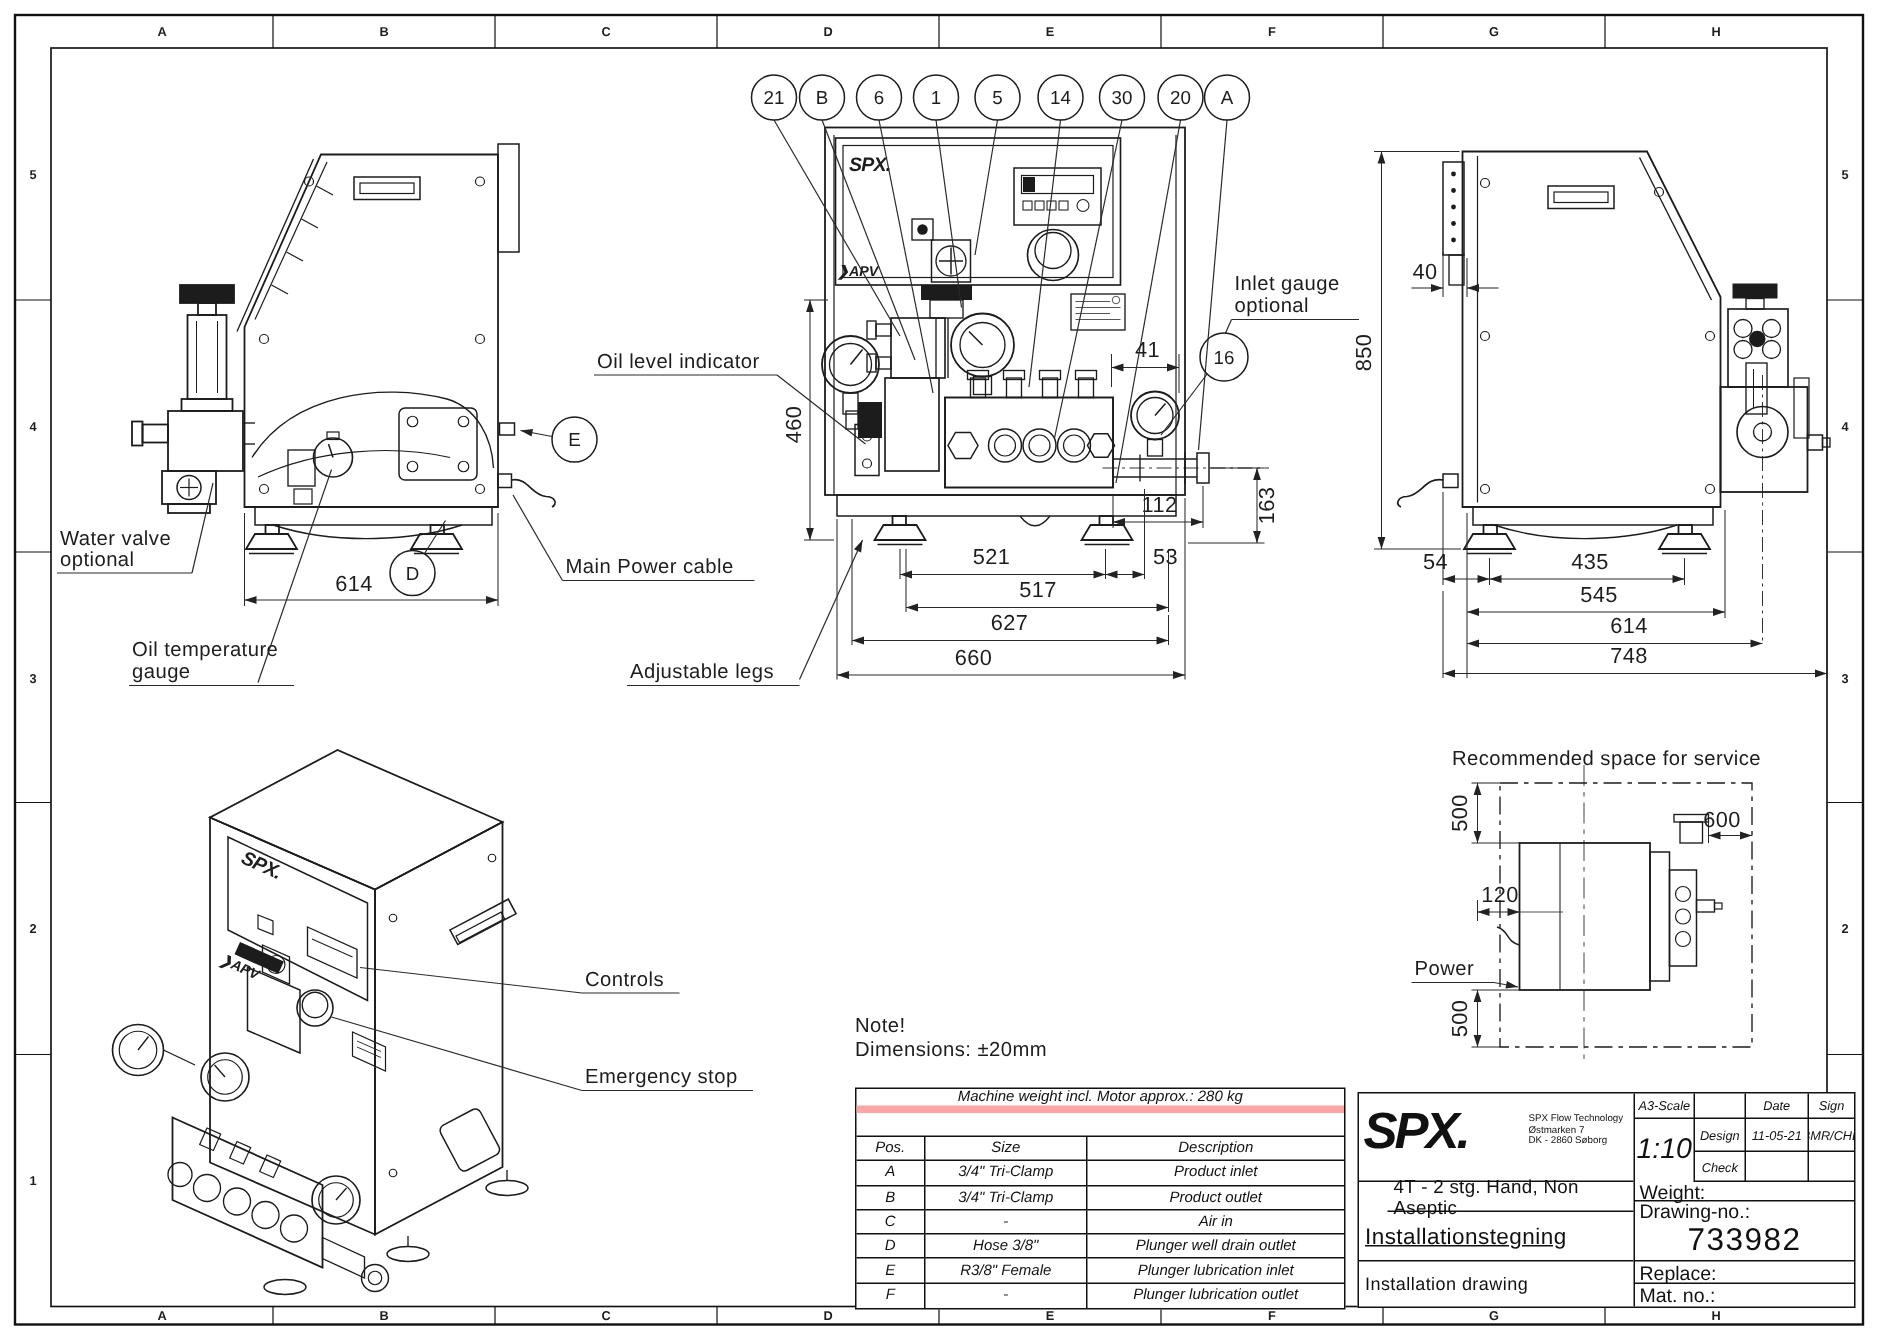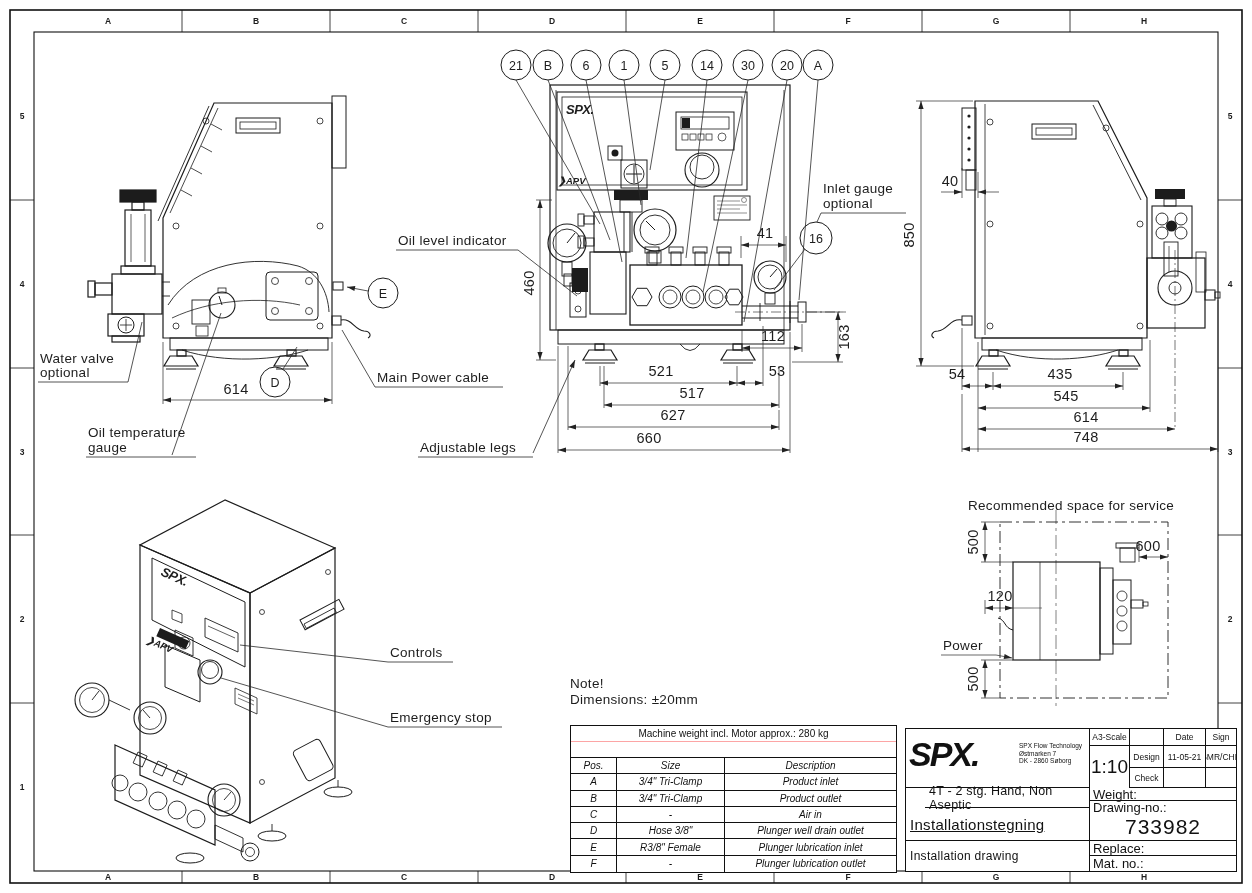--- a/index.html
+++ b/index.html
@@ -11,40 +11,40 @@
   .lbl { font-size:13.5px; letter-spacing:.3px; }
   .btxt { font-size:12.5px; }
   .logo-sm { font-size:13px; font-weight:bold; font-style:italic; letter-spacing:-0.5px; }
   .logo-xs { font-size:9.5px; font-weight:bold; font-style:italic; }
   .note { font-size:13.5px; letter-spacing:.3px; }
 
   
   .ctable { position:absolute; left:570px; top:725px; width:327px; height:148px;
             border:1.5px solid #111; background:#fff; display:flex; flex-direction:column;
             font-size:10px; color:#111; }
-  .ct-title { height:16px; border-bottom:1px solid #fca5a5; display:flex; align-items:center; justify-content:center; }
+  .ct-title { height:16px; border-bottom:5px solid #fca5a5; display:flex; align-items:center; justify-content:center;font-style:italic; }
   .ct-blank { height:16px; border-bottom:1px solid #111; }
   .ct-row { flex:1; display:grid; grid-template-columns:46px 108px 1fr; }
   .ct-row > div { border-right:1px solid #111; border-bottom:1px solid #111;
                   display:flex; align-items:center; justify-content:center; text-align:center;font-style:italic; }
   .ct-row > div:last-child { border-right:none; }
   .ct-row.last > div { border-bottom:none; }
 
   
   .tblock { position:absolute; left:905px; top:728px; width:332px; height:144px;
             border:1.5px solid #111; background:#fff; display:flex; color:#111; }
   .tb-left { width:184px; border-right:1.2px solid #111; display:flex; flex-direction:column; }
   .tb-logo { height:59px; border-bottom:1px solid #111; position:relative; }
   .tb-logo .big { position:absolute; left:3px; top:6px; font-size:34px; font-weight:bold; font-style:italic; letter-spacing:-2px; }
   .tb-logo .addr { position:absolute; left:113px; top:13px; font-size:6.5px; line-height:7.5px; }
   .tb-product { height:20px; border-bottom:1px solid #111; display:flex; align-items:center; padding-left:4px; font-size:12.5px; letter-spacing:.2px;margin-left:19px; }
   .tb-da { height:33px; border-bottom:1px solid #111; display:flex; align-items:center; padding-left:4px; font-size:15px; letter-spacing:.3px;text-decoration:underline; }
   .tb-en { flex:1; display:flex; align-items:center; padding-left:4px; font-size:12px; letter-spacing:.3px;text-align:center; }
   .tb-right { flex:1; display:flex; flex-direction:column; }
-  .tb-sg { height:59px; display:grid; grid-template-columns:40px 34px 42px 1fr; grid-template-rows:17px 22px 20px; }
+  .tb-sg { height:59px; display:grid; grid-template-columns:40px 34px 42px 1fr; grid-template-rows:17px 22px 20px;font-style:italic; }
   .tb-sg > div { border-right:1px solid #111; border-bottom:1px solid #111;
                  display:flex; align-items:center; justify-content:center; font-size:8.5px; overflow:hidden; }
   .tb-sg .noR { border-right:none; }
   .tb-scale { grid-row:2 / span 2; font-size:19px !important; border-bottom:none !important; }
   .tb-line { border-bottom:1px solid #111; font-size:13px; display:flex; align-items:center; padding-left:3px; }
   .tb-w { height:13px; } .tb-dnl { height:12px; border-bottom:none; }
   .tb-dn { height:31px; border-bottom:1px solid #111; display:flex; align-items:center; justify-content:center; font-size:21px; letter-spacing:1px; }
   .tb-rep { height:15px; } .tb-mat { flex:1; border-bottom:none; }
 </style>
 </head>

